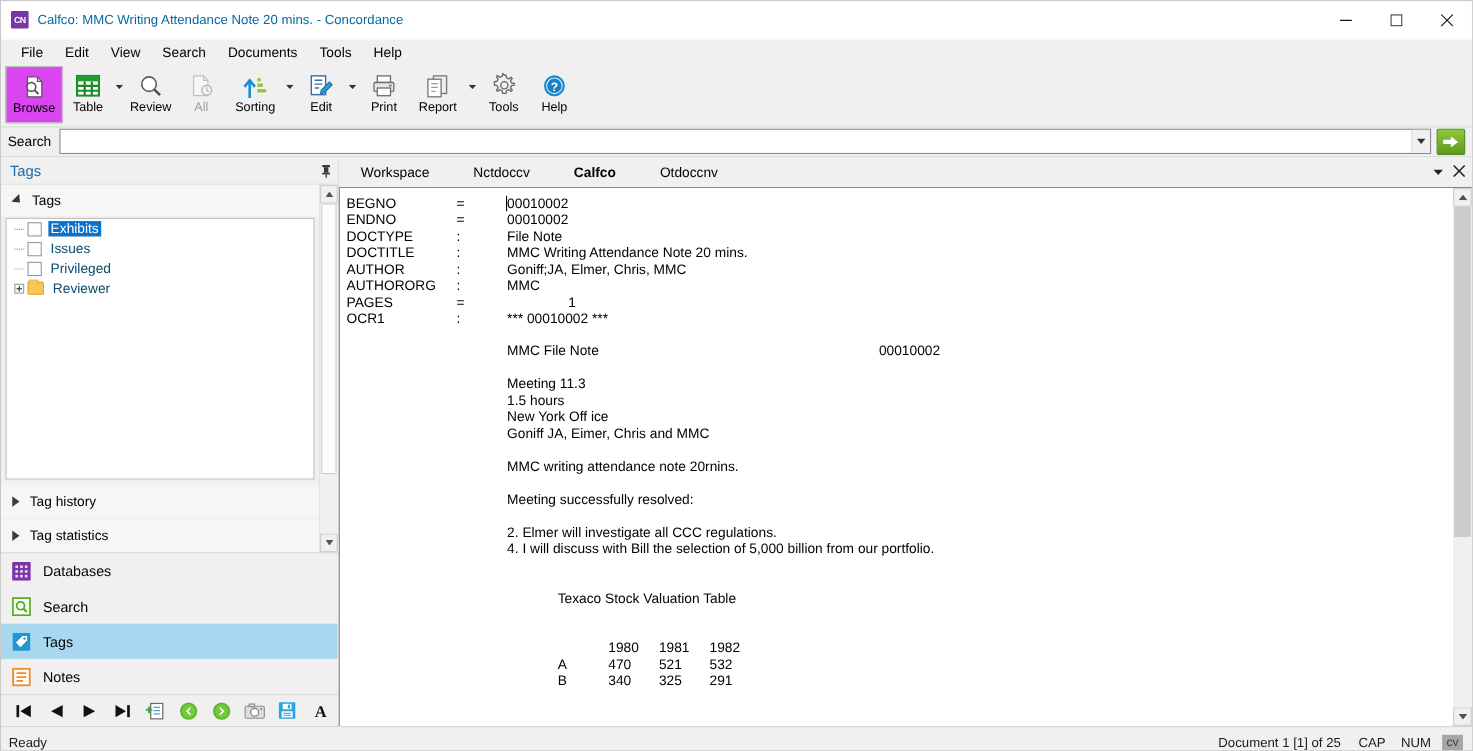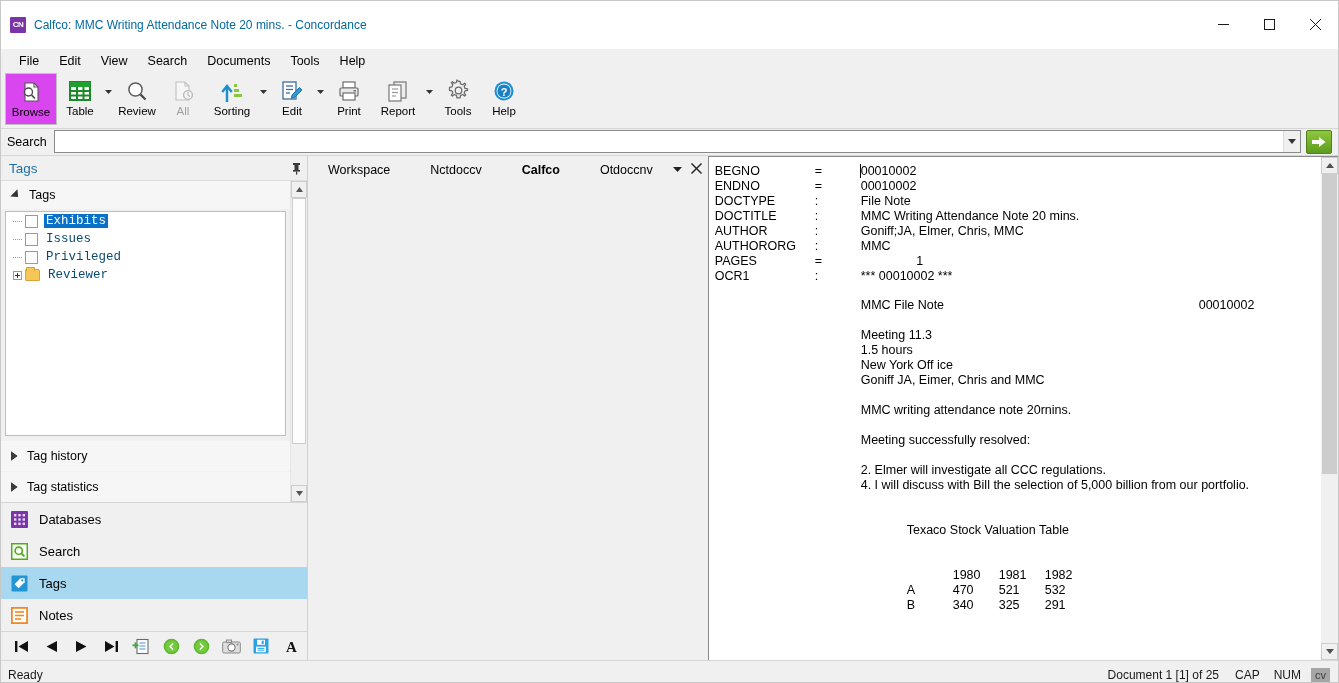--- a/index.html
+++ b/index.html
@@ -14,21 +14,21 @@
   .app {
     width: 1339px; height: 683px;
     display: flex; flex-direction: column;
     background: #f0f0f0;
     border: 1px solid #c8c8c8;
     position: relative;
   }
 
   
   .titlebar {
-    height: 48px; min-height: 31px;
+    height: 35px; min-height: 31px;
     background: #ffffff;
     display: flex; align-items: center;
     border-bottom: 1px solid #ffffff;
   }
   .app-icon {
     width: 16px; height: 16px; margin-left: 9px; margin-right: 8px;
     background: #7b35a8;
     color: #fff; font-size: 8px; font-weight: bold;
     display: flex; align-items: center; justify-content: center;
     letter-spacing: -0.5px;
@@ -196,21 +196,20 @@
     border-left: 7px solid #3b3b3b;
     clip-path: polygon(0 0, 0 100%, 100% 50%, 86% 50%, 10% 10%, 10% 90%, 86% 50%, 100% 50%);
   }
 
   .tree-box {
     flex: 1; margin: 2px 4px 4px 4px;
     background: #fff;
     border: 1px solid #bdbdbd;
     overflow: hidden;
     min-height: 0;
-    font-family: Liberation Mono, monospace;
   }
   .tree-row {
     height: 18px; display: flex; align-items: center;
     padding-left: 3px; font-size: 12.5px; color: #000;
     position: relative;
   }
   .tree-expander {
     width: 16px; height: 18px;
     display: flex; align-items: center; justify-content: center;
   }
@@ -304,21 +303,21 @@
     border-top: 1px solid #d6d6d6;
     display: flex; align-items: center;
     padding-left: 5px;
   }
   .bb-btn {
     width: 30px; height: 25px;
     display: flex; align-items: center; justify-content: center;
   }
 
   
-  .rightpane { flex: 1; display: flex; flex-direction: row; min-width: 0; background: #f0f0f0; }
+  .rightpane { flex: 1; display: flex; flex-direction: column; min-width: 0; background: #f0f0f0; }
   .tabstrip {
     height: 27px; min-height: 27px;
     display: flex; align-items: stretch;
     background: #f0f0f0;
     position: relative;
   }
   .tab {
     display: flex; align-items: center;
     padding: 0 20px;
     font-size: 12.5px; color: #000;

